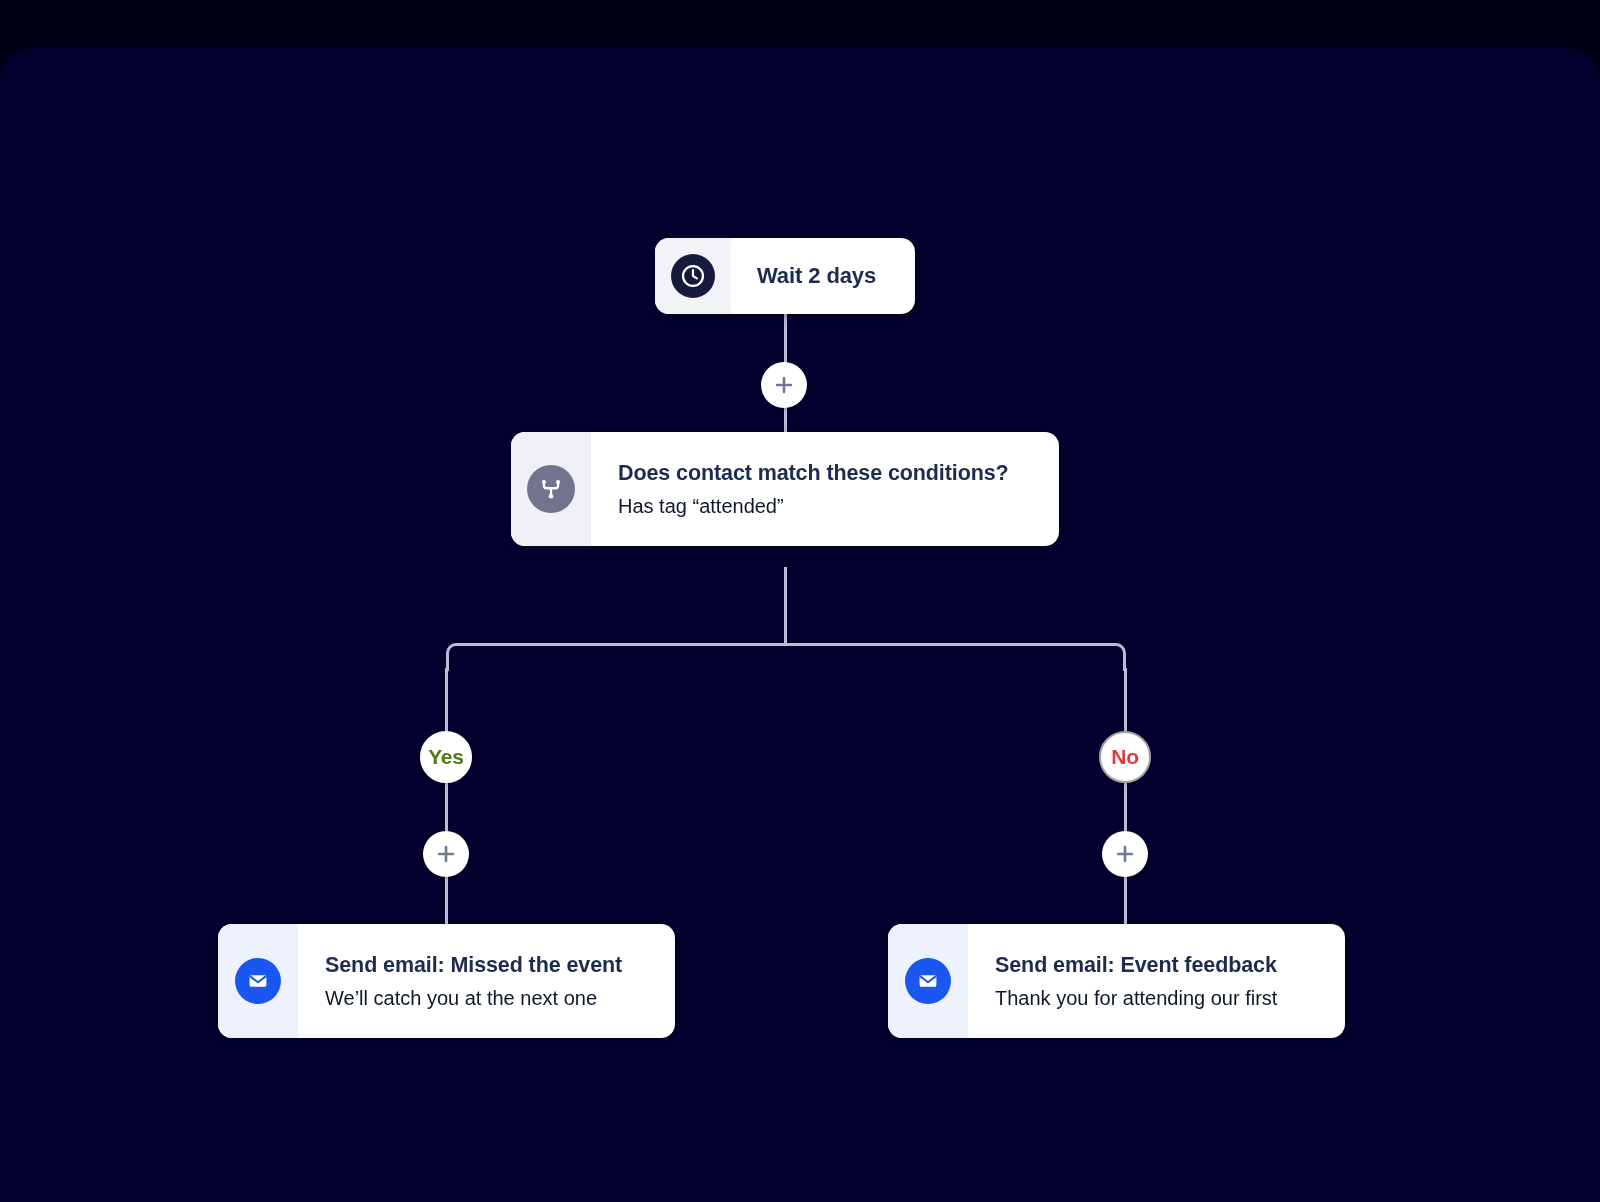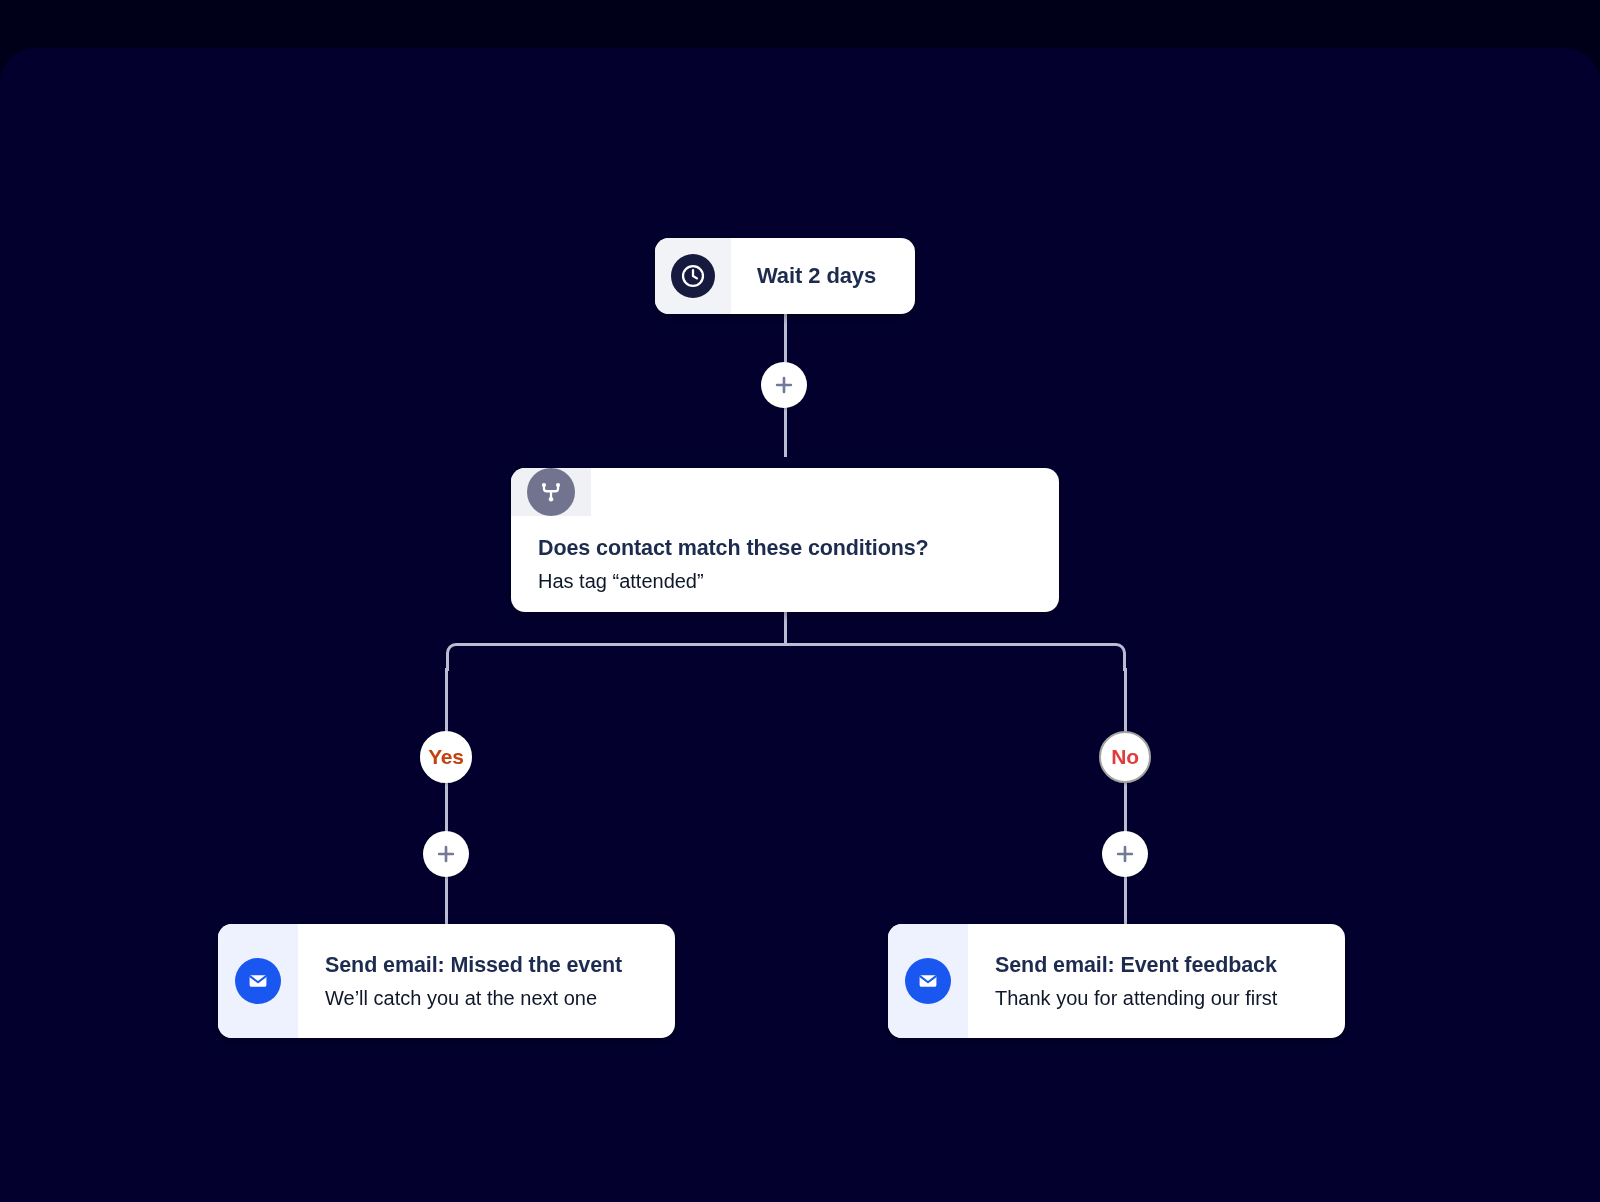--- a/index.html
+++ b/index.html
@@ -60,21 +60,21 @@
     background: #ffffff;
     display: flex;
     align-items: center;
     justify-content: center;
     font-size: 21px;
     font-weight: 700;
     letter-spacing: -0.2px;
     z-index: 6;
     box-shadow: 0 1px 3px rgba(0,0,0,0.25);
   }
-  .badge-yes { color: #c2410c; border: 2px solid #ffffff; text-align: center; }
+  .badge-yes { color: #4d7c0f; border: 2px solid #ffffff; text-align: center; }
   .badge-no  { color: #e23b3b; border: 2px solid #a3a3a3; }
 
   
   .node-card {
     position: absolute;
     display: flex;
     align-items: stretch;
     background: #ffffff;
     border-radius: 14px;
     box-shadow: 0 3px 10px rgba(0,0,0,0.32);
@@ -122,22 +122,22 @@
 
   .clock-badge {
     width: 44px; height: 44px;
     border-radius: 50%;
     background: #171a3f;
     display: flex; align-items: center; justify-content: center;
   }
 
   
   #node-condition {
-    left: 511px; top: 420px;
-    width: 548px; height: 144px; flex-direction: column;
+    left: 511px; top: 384px;
+    width: 548px; height: 114px;
   }
   #node-condition .card-icon-pane {
     width: 80px;
     background: #eff1f5;
   }
   #node-condition .card-body { padding-left: 27px; gap: 9px; }
   #node-condition .card-title { font-size: 21.5px; }
   #node-condition .card-sub  { font-size: 20px; }
 
   .branch-badge-icon {

